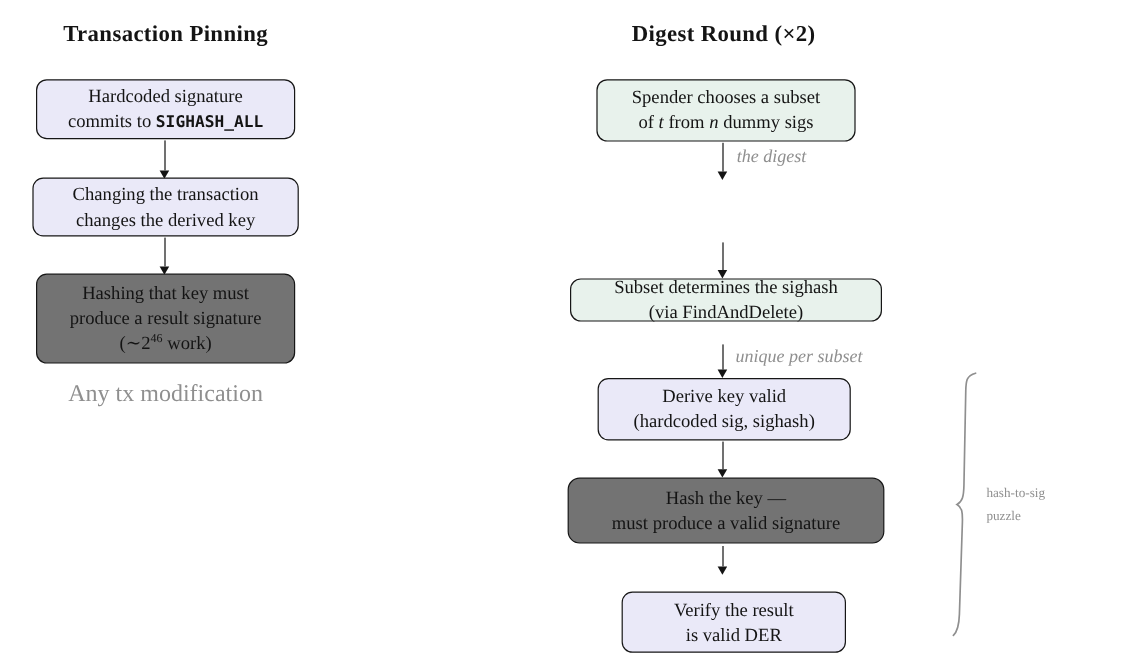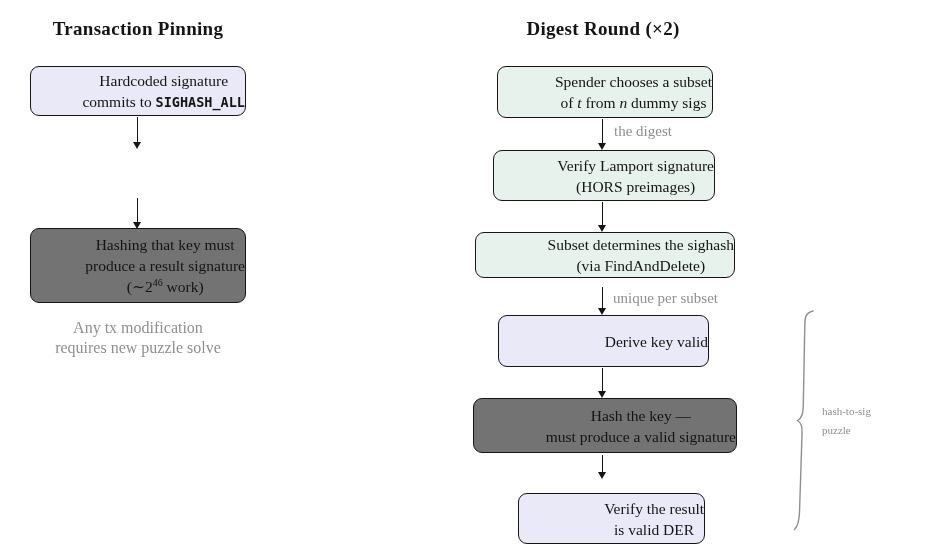--- a/index.html
+++ b/index.html
@@ -4,45 +4,45 @@
 <style>
   html,body{margin:0;padding:0;background:#ffffff;}
   .canvas{
     position:relative;width:946px;height:552px;background:#ffffff;overflow:hidden;
     font-family:"Liberation Serif","DejaVu Serif",serif;color:#141414;
   }
   .col-title{
     position:absolute;text-align:center;font-weight:bold;font-size:19px;letter-spacing:.3px;
   }
   .box{
-    position:absolute;display:flex;align-items:center;justify-content:flex-end;
+    position:absolute;display:flex;align-items:center;justify-content:center;
     text-align:center;font-size:15.5px;line-height:21px;
     border:1.6px solid #161616;border-radius:9px;box-sizing:border-box;
   }
   .lavender{background:#eae9f8;}
   .green{background:#e8f2ec;}
   .peach{background:#737373;}
   .box code{
     font-family:"DejaVu Sans Mono","Liberation Mono",monospace;
     font-weight:bold;font-size:13.5px;
   }
   .box i{font-style:italic;}
   .box sup{font-size:10px;line-height:0;}
   .arrow{
     position:absolute;width:0;border-left:1.6px solid #141414;
   }
   .arrow::after{
     content:"";position:absolute;bottom:-7px;left:-5.3px;
     border:4.5px solid transparent;border-bottom:none;border-top:7px solid #141414;
   }
   .arrow-label{
-    position:absolute;color:#8f8f8f;font-size:15px;white-space:nowrap;
+    position:absolute;font-style:italic;color:#8f8f8f;font-size:15px;white-space:nowrap;
   }
   .footnote{
-    position:absolute;text-align:center;color:#8f8f8f;font-size:16px;line-height:20px;
+    position:absolute;text-align:center;color:#8f8f8f;font-size:20px;line-height:20px;
   }
   .brace-label{
     position:absolute;color:#8f8f8f;font-size:11px;line-height:19px;white-space:nowrap;
   }
   .brace-svg{position:absolute;}
 </style>
 </head>
 <body>
 
 <div class="canvas">
@@ -51,76 +51,76 @@
 
   <div class="box lavender" style="left:30px;top:66px;width:216px;height:50px;">
     <div>
       <span>Hardcoded signature</span><br>
       <span>commits to </span><code>SIGHASH_ALL</code>
     </div>
   </div>
 
   <div class="arrow" style="left:137px;top:117px;height:25px;"></div>
 
+  <div class="box lavender" style="left:27px;top:148px;width:222px;height:49px;">
+    <div>
+      <span>Changing the transaction</span><br>
+      <span>changes the derived key</span>
+    </div>
+  </div>
 
   <div class="arrow" style="left:137px;top:198px;height:24px;"></div>
 
   <div class="box peach" style="left:30px;top:228px;width:216px;height:75px;">
     <div>
       <span>Hashing that key must</span><br>
       <span>produce a result signature</span><br>
       <span><span>(∼2</span><sup>46</sup><span> work)</span></span>
     </div>
   </div>
 
   <div class="footnote" style="left:17px;top:318px;width:242px;">
     <span>Any tx modification</span><br>
-    <span>requires new puzzle solve</span>
   </div>
 
   <div class="col-title" style="left:473px;top:18px;width:260px;">Digest Round (×2)</div>
 
   <div class="box green" style="left:497px;top:66px;width:216px;height:52px;">
     <div>
       <span>Spender chooses a subset</span><br>
       <span><span>of </span><i>t</i><span> from </span><i>n</i><span> dummy sigs</span></span>
     </div>
   </div>
 
   <div class="arrow" style="left:602px;top:119px;height:24px;"></div>
   <div class="arrow-label" style="left:614px;top:123px;">the digest</div>
 
-  <div class="box green" style="left:493px;top:150px;width:222px;height:51px;">
-    <div>
-      <span>Verify Lamport signature</span><br>
-      <span>(HORS preimages)</span>
-    </div>
-  </div>
 
   <div class="arrow" style="left:602px;top:202px;height:23px;"></div>
 
-  <div class="box green" style="left:475px;top:232px;width:260px;height:46px;">
+  <div class="box green" style="left:475px;top:232px;width:260px;height:36px;">
     <div>
       <span>Subset determines the sighash</span><br>
       <span>(via FindAndDelete)</span>
     </div>
   </div>
 
   <div class="arrow" style="left:602px;top:287px;height:21px;"></div>
   <div class="arrow-label" style="left:613px;top:290px;">unique per subset</div>
 
   <div class="box lavender" style="left:498px;top:315px;width:211px;height:52px;">
     <div>
       <span>Derive key valid</span><br>
+      <span>(hardcoded sig, sighash)</span>
     </div>
   </div>
 
   <div class="arrow" style="left:602px;top:368px;height:23px;"></div>
 
-  <div class="box peach" style="left:473px;top:398px;width:264px;height:55px;">
+  <div class="box peach" style="left:473px;top:398px;width:264px;height:55px;border-radius:10px;">
     <div>
       <span>Hash the key —</span><br>
       <span>must produce a valid signature</span>
     </div>
   </div>
 
   <div class="arrow" style="left:602px;top:455px;height:17px;"></div>
 
   <div class="box lavender" style="left:518px;top:493px;width:187px;height:51px;">
     <div>

